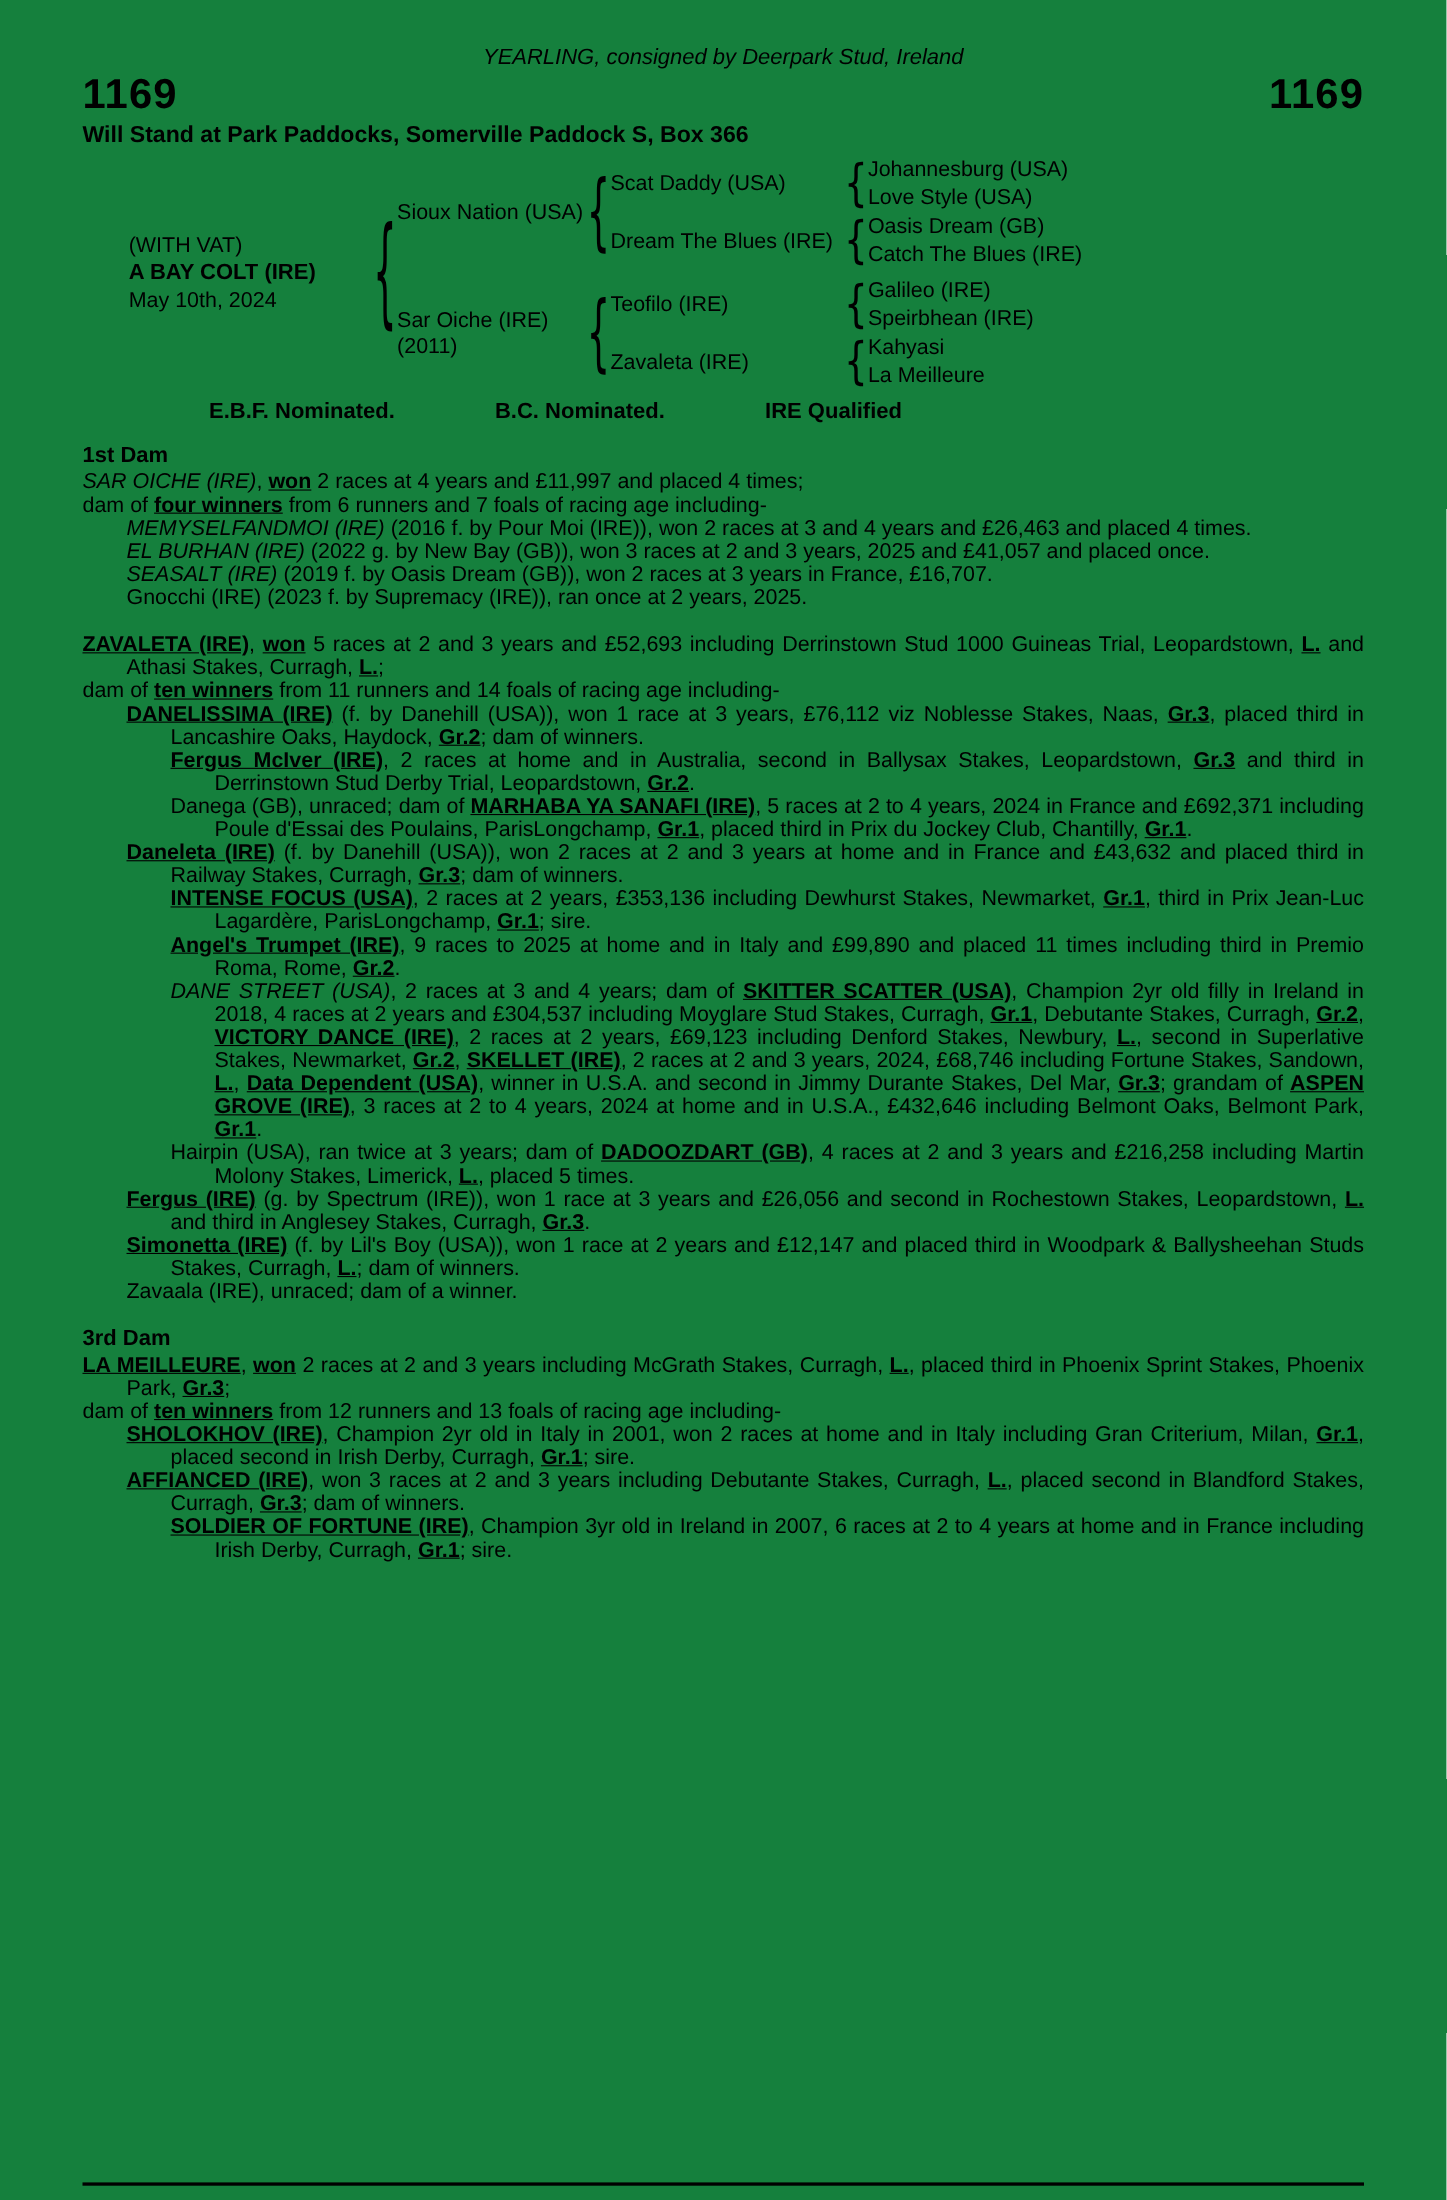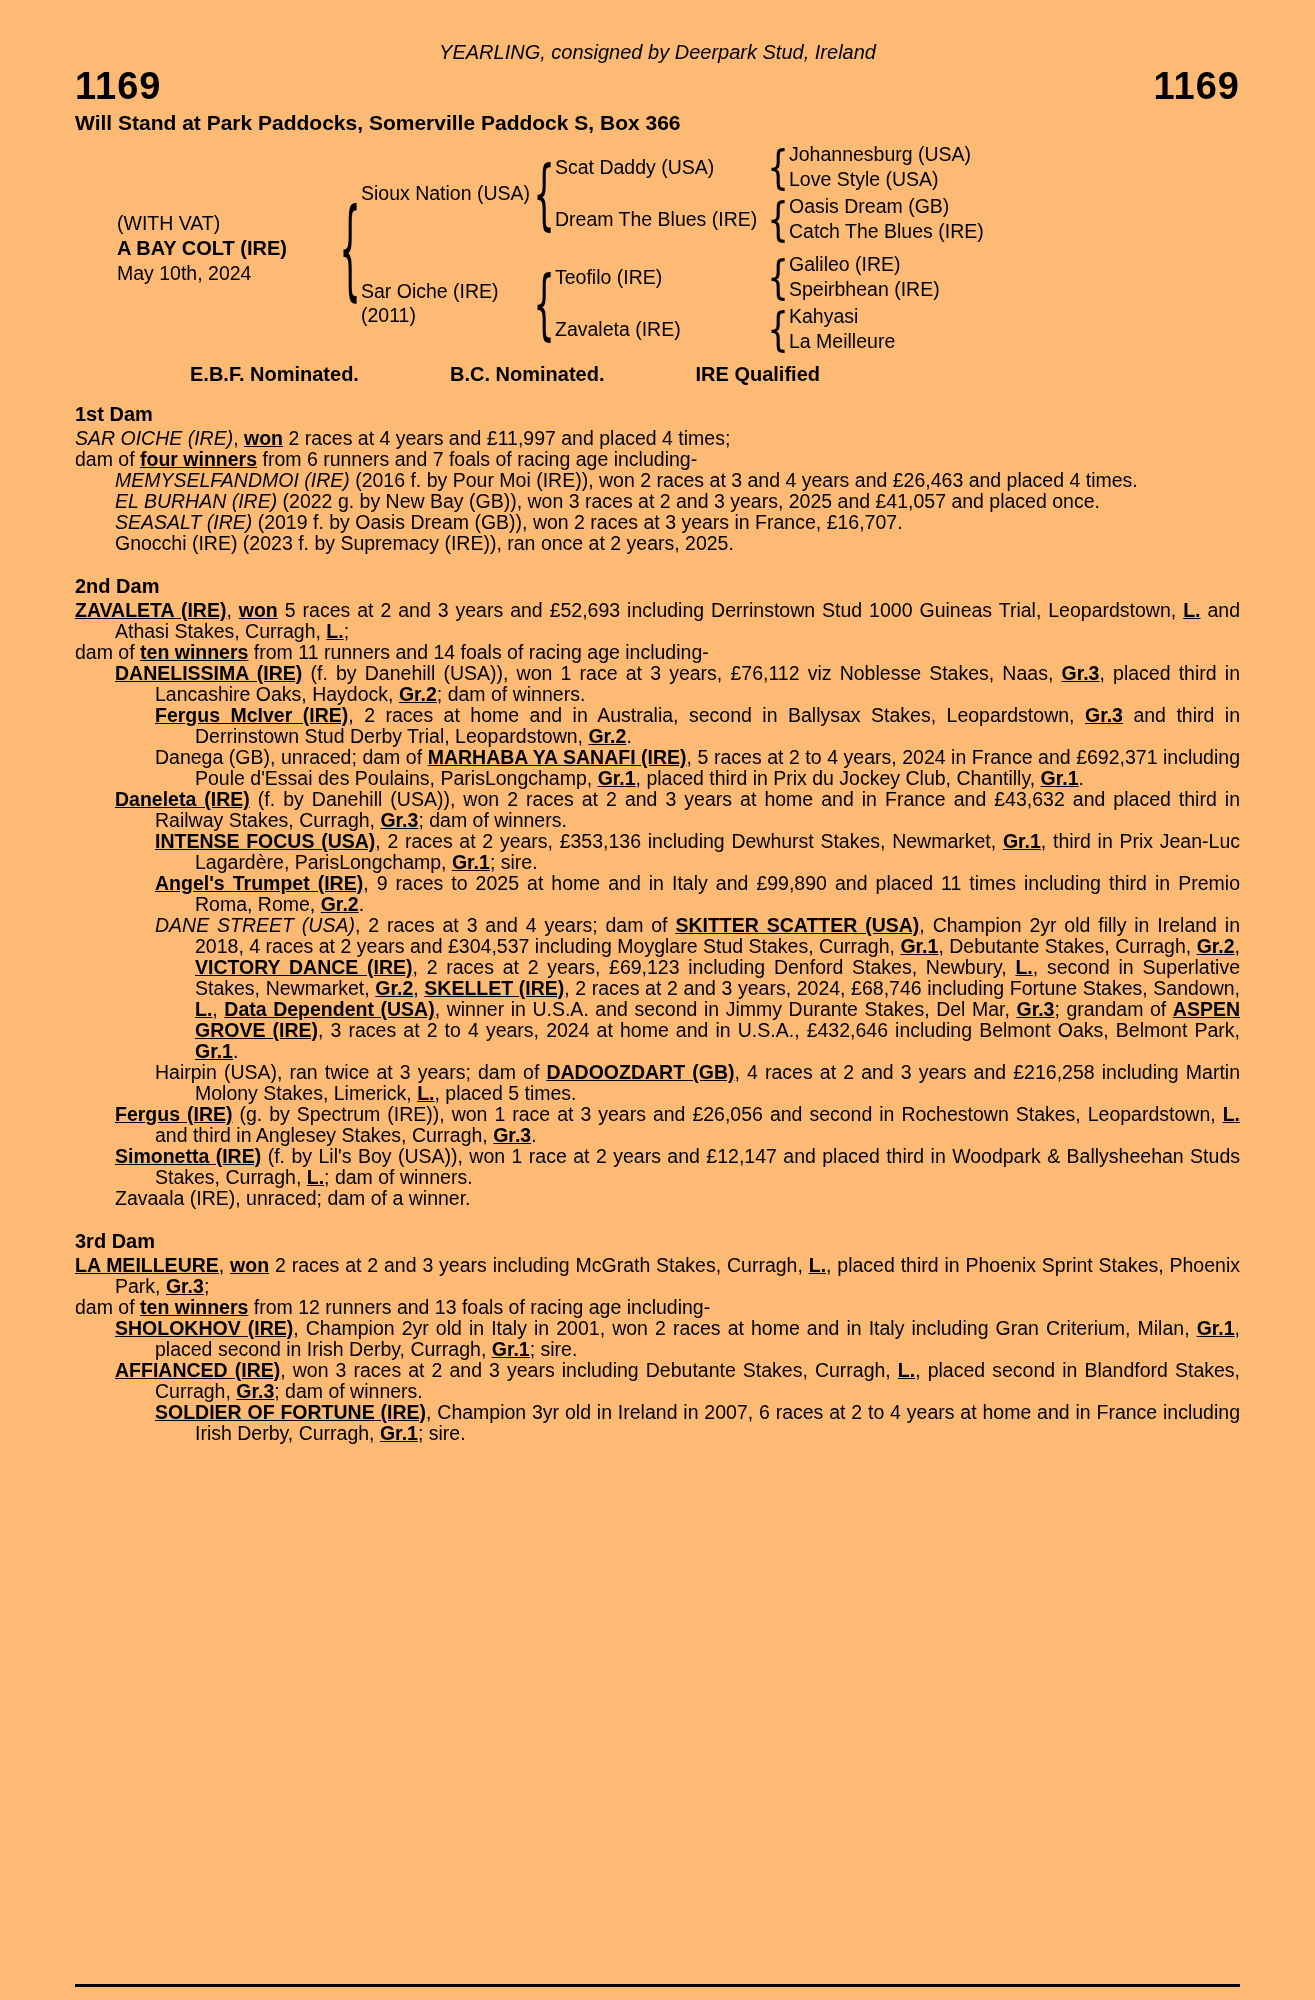--- a/index.html
+++ b/index.html
@@ -1,20 +1,20 @@
 <!DOCTYPE html>
 <html><head>
 <meta charset="utf-8">
 <style>
   * { margin:0; padding:0; box-sizing:border-box; }
   html,body { background:#ffffff; }
   .page {
     position:relative;
     width:1315px; height:2000px;
-    background:#fdba74; color:#000;
+    background:#15803d; color:#000;
     font-family:"Liberation Sans", sans-serif;
     font-size:19.5px;
     padding:40px 75px 2px 75px;
     overflow:hidden;
   }
   .consignor { text-align:center; font-style:italic; font-size:20px; line-height:24px; }
   .lot-row { display:flex; justify-content:space-between; margin-top:2px; }
   .lot { font-weight:bold; font-size:38px; line-height:40px; letter-spacing:1px; }
   .stand { font-weight:bold; font-size:21px; line-height:26px; margin-top:4px; }
 
@@ -146,21 +146,20 @@
       <div class="dam-section">
         <div class="dam-heading">1st Dam</div>
         <p class="para lvl0"><span class="i">SAR OICHE (IRE)</span><span>, </span><span class="b">won</span><span> 2 races at 4 years and £11,997 and placed 4 times;</span></p>
         <p class="para lvl0"><span>dam of </span><span class="b">four winners</span><span> from 6 runners and 7 foals of racing age including-</span></p>
         <p class="para lvl1"><span class="i">MEMYSELFANDMOI (IRE)</span><span> (2016 f. by Pour Moi (IRE)), won 2 races at 3 and 4 years and £26,463 and placed 4 times.</span></p>
         <p class="para lvl1"><span class="i">EL BURHAN (IRE)</span><span> (2022 g. by New Bay (GB)), won 3 races at 2 and 3 years, 2025 and £41,057 and placed once.</span></p>
         <p class="para lvl1"><span class="i">SEASALT (IRE)</span><span> (2019 f. by Oasis Dream (GB)), won 2 races at 3 years in France, £16,707.</span></p>
         <p class="para lvl1"><span>Gnocchi (IRE) (2023 f. by Supremacy (IRE)), ran once at 2 years, 2025.</span></p>
       </div>
       <div class="dam-section">
-        <div class="dam-heading">2nd Dam</div>
         <p class="para lvl0"><span class="b u">ZAVALETA (IRE)</span><span>, </span><span class="b">won</span><span> 5 races at 2 and 3 years and £52,693 including Derrinstown Stud 1000 Guineas Trial, Leopardstown, </span><span class="b">L.</span><span> and Athasi Stakes, Curragh, </span><span class="b">L.</span><span>;</span></p>
         <p class="para lvl0"><span>dam of </span><span class="b">ten winners</span><span> from 11 runners and 14 foals of racing age including-</span></p>
         <p class="para lvl1"><span class="b">DANELISSIMA (IRE)</span><span> (f. by Danehill (USA)), won 1 race at 3 years, £76,112 viz Noblesse Stakes, Naas, </span><span class="b">Gr.3</span><span>, placed third in Lancashire Oaks, Haydock, </span><span class="b">Gr.2</span><span>; dam of winners.</span></p>
         <p class="para lvl2"><span class="b">Fergus McIver (IRE)</span><span>, 2 races at home and in Australia, second in Ballysax Stakes, Leopardstown, </span><span class="b">Gr.3</span><span> and third in Derrinstown Stud Derby Trial, Leopardstown, </span><span class="b">Gr.2</span><span>.</span></p>
         <p class="para lvl2"><span>Danega (GB), unraced; dam of </span><span class="b">MARHABA YA SANAFI (IRE)</span><span>, 5 races at 2 to 4 years, 2024 in France and £692,371 including Poule d'Essai des Poulains, ParisLongchamp, </span><span class="b">Gr.1</span><span>, placed third in Prix du Jockey Club, Chantilly, </span><span class="b">Gr.1</span><span>.</span></p>
         <p class="para lvl1"><span class="b">Daneleta (IRE)</span><span> (f. by Danehill (USA)), won 2 races at 2 and 3 years at home and in France and £43,632 and placed third in Railway Stakes, Curragh, </span><span class="b">Gr.3</span><span>; dam of winners.</span></p>
         <p class="para lvl2"><span class="b">INTENSE FOCUS (USA)</span><span>, 2 races at 2 years, £353,136 including Dewhurst Stakes, Newmarket, </span><span class="b">Gr.1</span><span>, third in Prix Jean-Luc Lagardère, ParisLongchamp, </span><span class="b">Gr.1</span><span>; sire.</span></p>
         <p class="para lvl2"><span class="b">Angel's Trumpet (IRE)</span><span>, 9 races to 2025 at home and in Italy and £99,890 and placed 11 times including third in Premio Roma, Rome, </span><span class="b">Gr.2</span><span>.</span></p>
         <p class="para lvl2"><span class="i">DANE STREET (USA)</span><span>, 2 races at 3 and 4 years; dam of </span><span class="b">SKITTER SCATTER (USA)</span><span>, Champion 2yr old filly in Ireland in 2018, 4 races at 2 years and £304,537 including Moyglare Stud Stakes, Curragh, </span><span class="b">Gr.1</span><span>, Debutante Stakes, Curragh, </span><span class="b">Gr.2</span><span>, </span><span class="b">VICTORY DANCE (IRE)</span><span>, 2 races at 2 years, £69,123 including Denford Stakes, Newbury, </span><span class="b">L.</span><span>, second in Superlative Stakes, Newmarket, </span><span class="b">Gr.2</span><span>, </span><span class="b">SKELLET (IRE)</span><span>, 2 races at 2 and 3 years, 2024, £68,746 including Fortune Stakes, Sandown, </span><span class="b">L.</span><span>, </span><span class="b">Data Dependent (USA)</span><span>, winner in U.S.A. and second in Jimmy Durante Stakes, Del Mar, </span><span class="b">Gr.3</span><span>; grandam of </span><span class="b">ASPEN GROVE (IRE)</span><span>, 3 races at 2 to 4 years, 2024 at home and in U.S.A., £432,646 including Belmont Oaks, Belmont Park, </span><span class="b">Gr.1</span><span>.</span></p>
         <p class="para lvl2"><span>Hairpin (USA), ran twice at 3 years; dam of </span><span class="b">DADOOZDART (GB)</span><span>, 4 races at 2 and 3 years and £216,258 including Martin Molony Stakes, Limerick, </span><span class="b">L.</span><span>, placed 5 times.</span></p>

